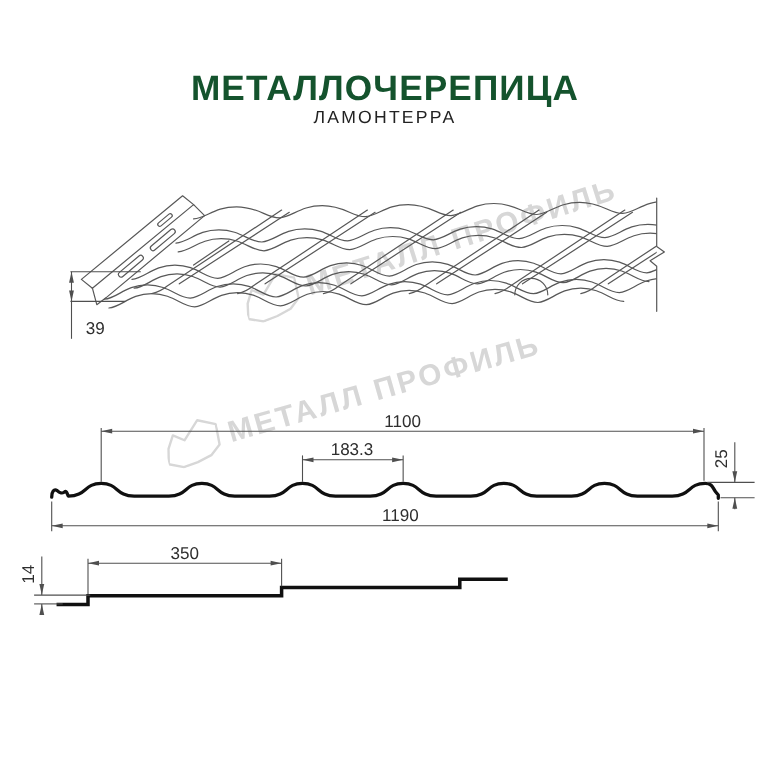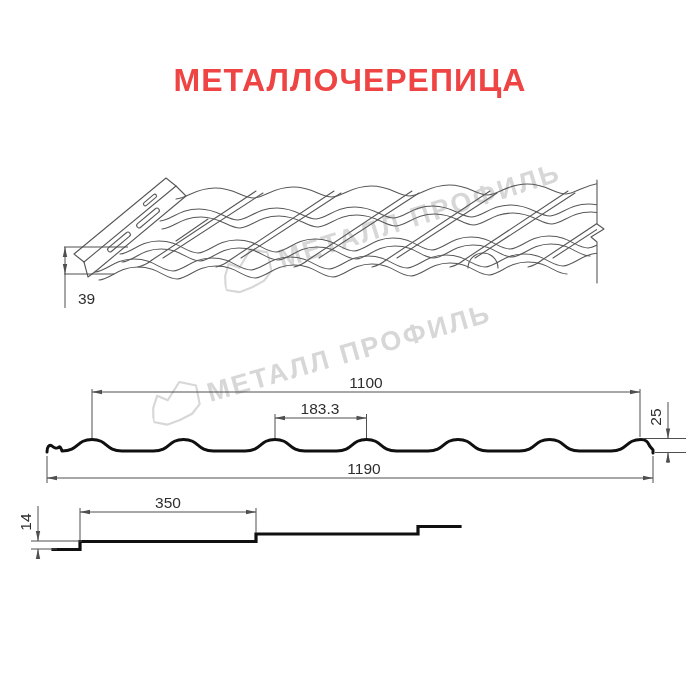--- a/index.html
+++ b/index.html
@@ -2,21 +2,21 @@
 <html><head>
 <meta charset="utf-8">
 <style>
   html,body{margin:0;padding:0;background:#ffffff;}
   .stage{
     position:relative;width:700px;height:700px;background:#ffffff;overflow:hidden;
     font-family:"Liberation Sans", sans-serif;
   }
   .title{
     position:absolute;top:62px;left:0;width:700px;text-align:center;
-    font-size:32px;font-weight:bold;letter-spacing:1px;color:#ef4444;z-index:3;
+    font-size:32px;font-weight:bold;letter-spacing:1px;color:#14532d;z-index:3;
   }
   .subtitle{
     position:absolute;top:99px;left:0;width:700px;text-align:center;
     font-size:16px;font-weight:normal;letter-spacing:2px;color:#222;z-index:3;
   }
   .watermark{
     position:absolute;display:flex;align-items:center;gap:8px;z-index:0;
     transform-origin:left center;pointer-events:none;white-space:nowrap;
   }
   .watermark .wm-text{
@@ -39,20 +39,21 @@
     <span class="wm-text">МЕТАЛЛ ПРОФИЛЬ</span>
   </div>
   <div class="watermark wm2">
     <svg width="52" height="40" viewBox="0 0 58 44">
       <polygon points="0,36 4,21 12,9 22,17 40,1 57,10 55,31 44,39 29,42 14,43" fill="none" stroke="#d7d7d7" stroke-width="2.4" stroke-linejoin="round"></polygon>
     </svg>
     <span class="wm-text">МЕТАЛЛ ПРОФИЛЬ</span>
   </div>
 
   <div class="title">МЕТАЛЛОЧЕРЕПИЦА</div>
+  <div class="subtitle">ЛАМОНТЕРРА</div>
 
   <svg class="draw" width="700" height="700" viewBox="0 0 700 700">
     <defs>
       <marker id="arr" viewBox="0 0 12 8" refX="11" refY="4" markerWidth="12" markerHeight="8" orient="auto-start-reverse" markerUnits="userSpaceOnUse">
         <path d="M11,4 L1,1.8 L1,6.2 Z" fill="#4f4f4f"></path>
       </marker>
       <clipPath id="perspClip">
           <rect x="58" y="162" width="539" height="150"></rect>
         </clipPath>
     </defs>

